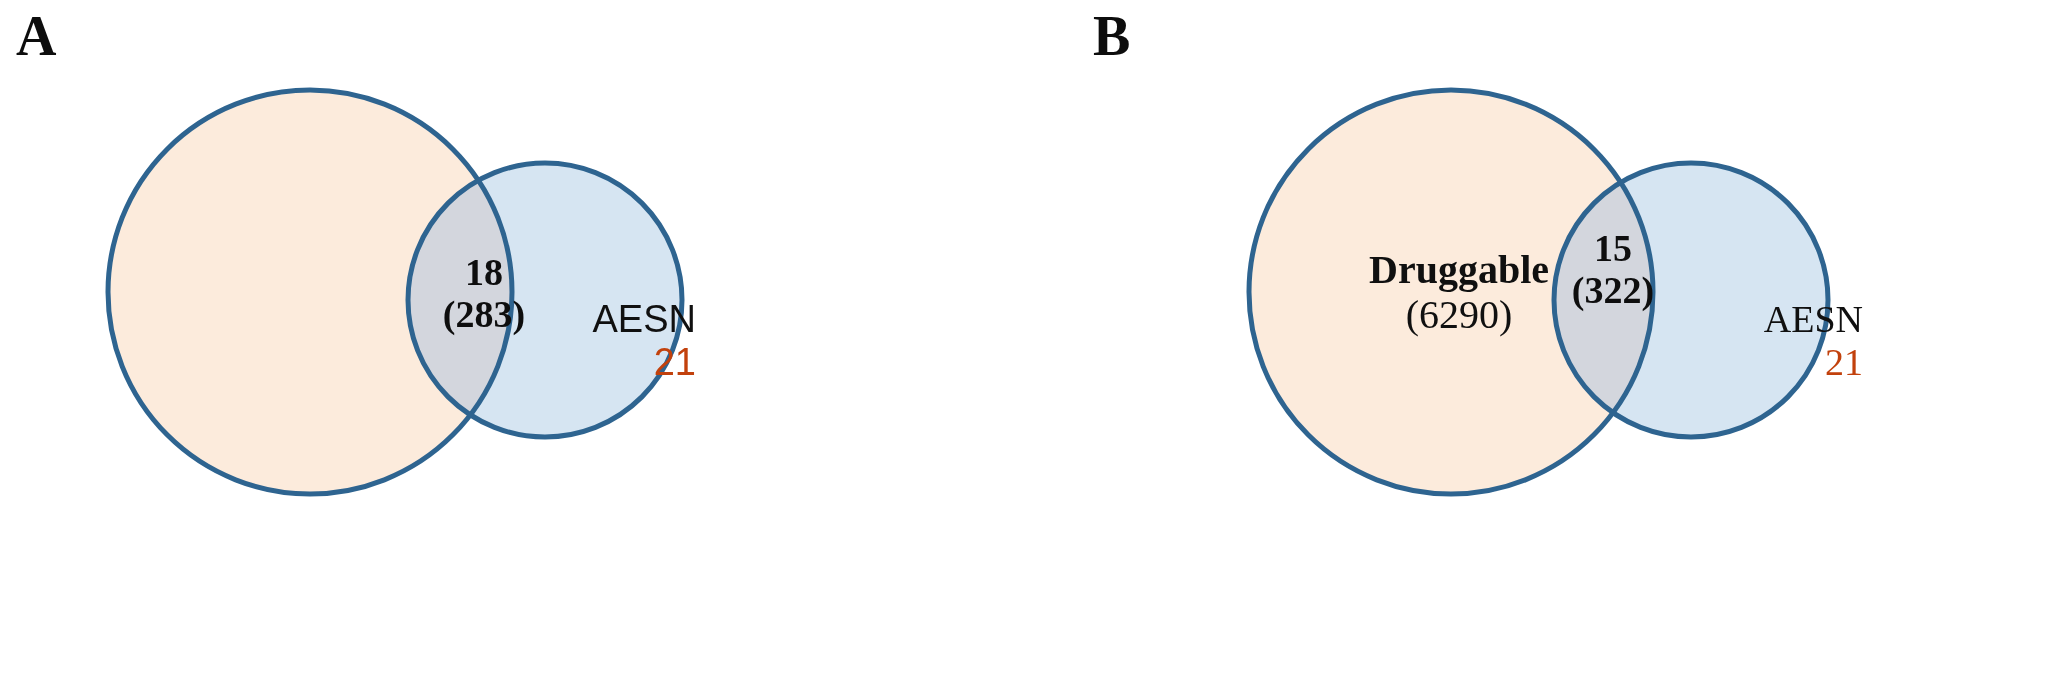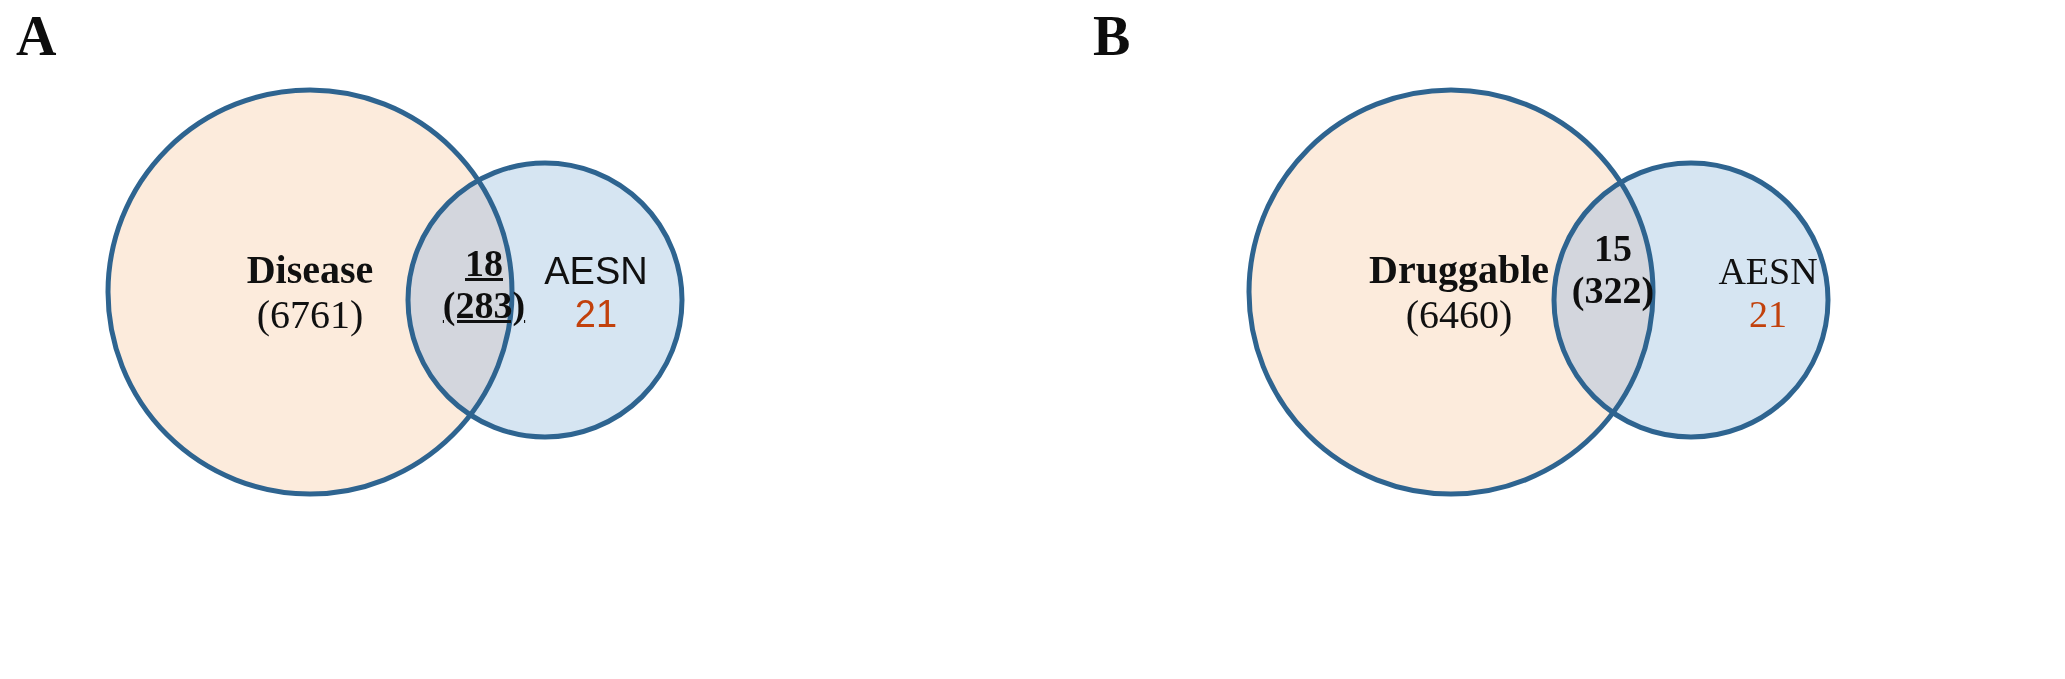--- a/index.html
+++ b/index.html
@@ -83,24 +83,25 @@
   }
   .overlap-bottom{
     font-family:"Liberation Serif",serif;
     font-weight:bold;
     font-size:38px;
     color:#0e0e0e;
     display:block;
   }
   .right-text{
     position:absolute;
-    text-align:center;
+    text-align:right;
     white-space:nowrap;
     user-select:none;
     line-height:1.12;
+    margin-top:48px;
   }
   .right-name{
     font-size:38px;
     color:#101010;
     display:block;
   }
   .right-num{
     font-size:38px;
     color:#c2410c;
     display:block;
@@ -136,26 +137,22 @@
       <circle cx="545" cy="300" r="137" fill="#D6E5F2"></circle>
 
       <g clip-path="url(#clipA-left)">
         <circle cx="545" cy="300" r="137" fill="#D3D6DD"></circle>
       </g>
 
       <circle cx="310" cy="292" r="202" fill="none" stroke="#2E6490" stroke-width="5"></circle>
       <circle cx="545" cy="300" r="137" fill="none" stroke="#2E6490" stroke-width="5"></circle>
     </svg>
 
-    <div class="set-text" style="left:160px;top:248px;width:300px;">
-      <span class="set-title">Disease</span>
-      <span class="set-count">(6761)</span>
-    </div>
-
-    <div class="overlap-text" style="left:394px;top:243px;width:180px;text-decoration:underline;">
+
+    <div class="overlap-text" style="left:394px;top:252px;width:180px;">
       <span class="overlap-top">18</span>
       <span class="overlap-bottom">(283)</span>
     </div>
 
     <div class="right-text" id="a-right" style="left:496px;top:250px;width:200px;">
       <span class="right-name">AESN</span>
       <span class="right-num">21</span>
     </div>
   </div>
 
@@ -177,21 +174,21 @@
       <g clip-path="url(#clipB-left)">
         <circle cx="658" cy="300" r="137" fill="#D3D6DD"></circle>
       </g>
 
       <circle cx="418" cy="292" r="202" fill="none" stroke="#2E6490" stroke-width="5"></circle>
       <circle cx="658" cy="300" r="137" fill="none" stroke="#2E6490" stroke-width="5"></circle>
     </svg>
 
     <div class="set-text" style="left:261px;top:248px;width:330px;">
       <span class="set-title">Druggable</span>
-      <span class="set-count">(6460)</span>
+      <span class="set-count">(6290)</span>
     </div>
 
     <div class="overlap-text" style="left:500px;top:228px;width:160px;">
       <span class="overlap-top">15</span>
       <span class="overlap-bottom">(322)</span>
     </div>
 
     <div class="right-text" id="b-right" style="left:640px;top:250px;width:190px;">
       <span class="right-name">AESN</span>
       <span class="right-num">21</span>

